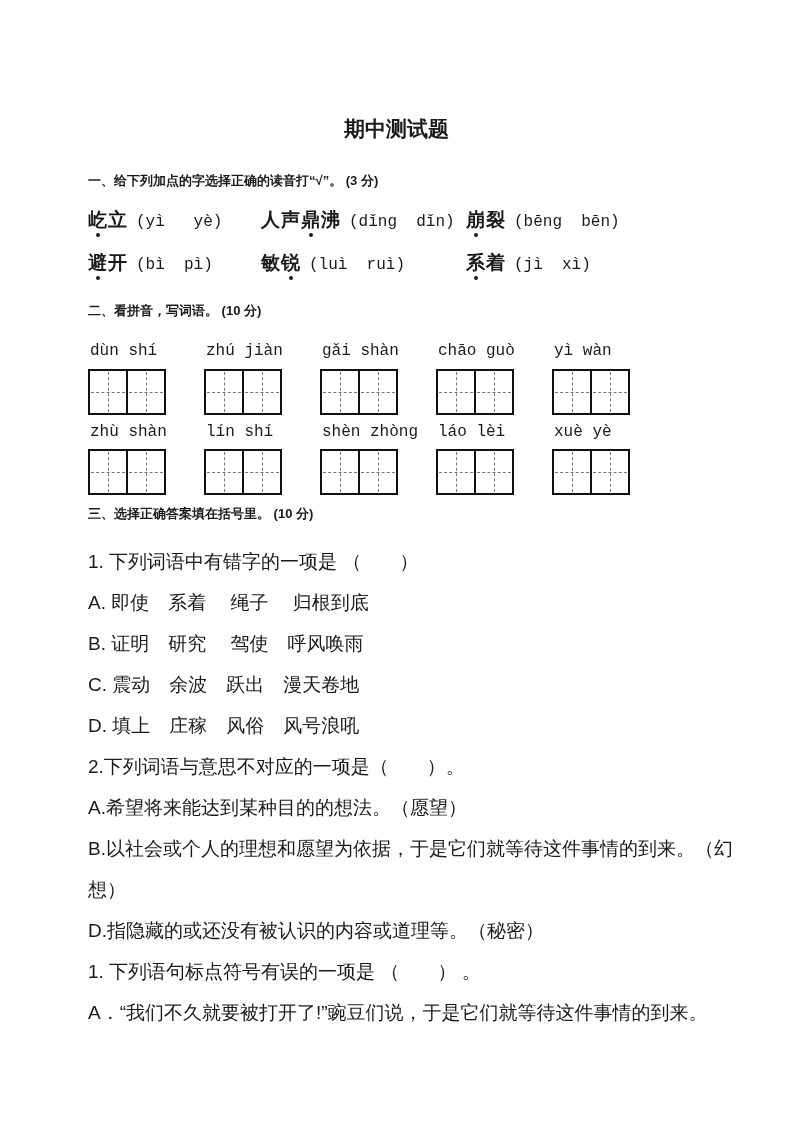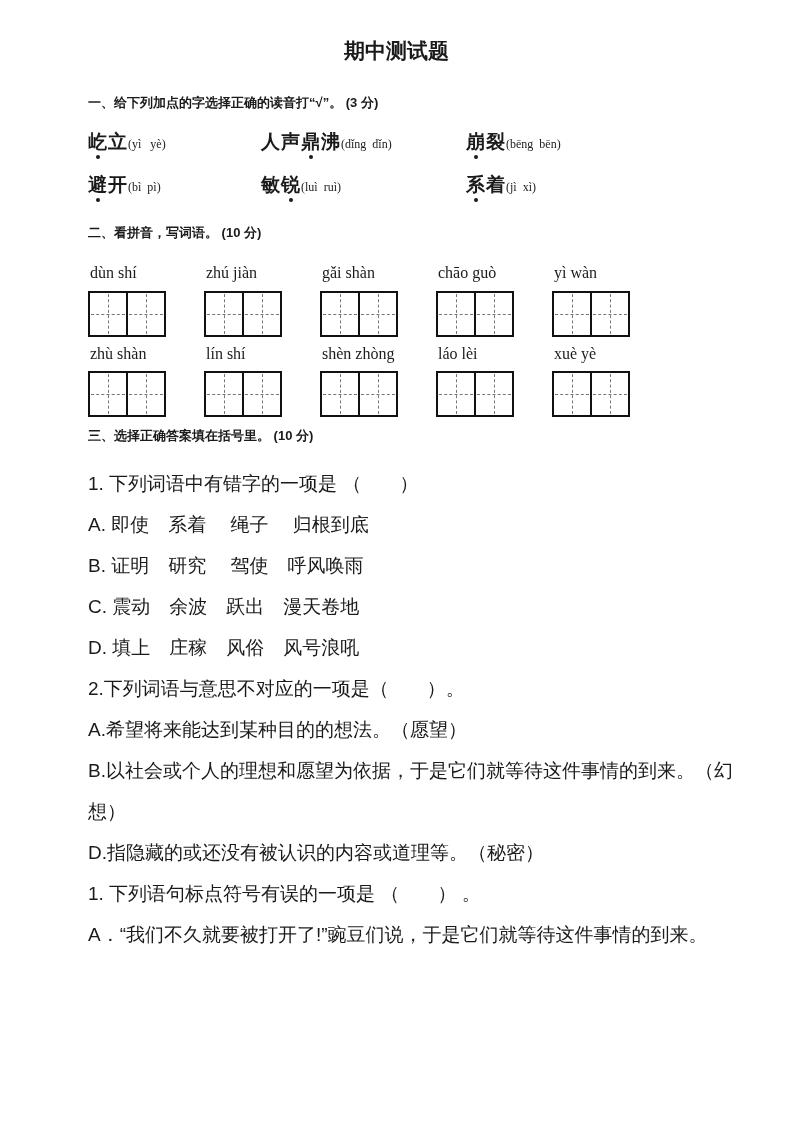--- a/index.html
+++ b/index.html
@@ -5,21 +5,21 @@
   html,body { margin:0; padding:0; background:#ffffff; }
   .page {
     position:relative;
     width:793px; height:1122px;
     background:#ffffff;
     color:#1a1a1a;
     font-family:"Liberation Sans", sans-serif;
     overflow:hidden;
   }
   .title {
-    padding-top:40px;
+    padding-top:118px;
     text-align:center;
     font-size:21px;
     font-weight:bold;
     line-height:22px;
   }
   .content { margin-left:88px; margin-right:46px; }
   .heading { font-size:13px; font-weight:bold; line-height:22px; white-space:pre-wrap; }
   .h1 { margin-top:30px; }
   .h2 { margin-top:22px; }
   .h3 { margin-top:8px; }
@@ -37,34 +37,35 @@
   .dotted::after {
     content:"";
     position:absolute;
     left:50%; bottom:-4px;
     width:4px; height:4px;
     margin-left:-2px;
     border-radius:50%;
     background:#1a1a1a;
   }
   .py {
-    font-family:Liberation Serif, serif;
-    font-size:12px;
+    margin-left:8px;
+    font-family:Liberation Mono, monospace;
+    font-size:16px;
     white-space:pre;
   }
 
   
   .py-row, .grid-row {
     display:grid;
     grid-template-columns:repeat(5, 78px);
     column-gap:38px;
   }
   .py-row { line-height:20px; }
   .py-label {
-    font-family:Liberation Serif, serif;
+    font-family:Liberation Mono, monospace;
     font-size:16px;
     white-space:pre;
     padding-left:2px;
   }
   .pyr1 { margin-top:19px; }
   .pyr2 { margin-top:7px; }
   .gr1 { margin-top:8px; }
   .gr2 { margin-top:7px; }
   .grid-row { height:46px; }
   .tian {

